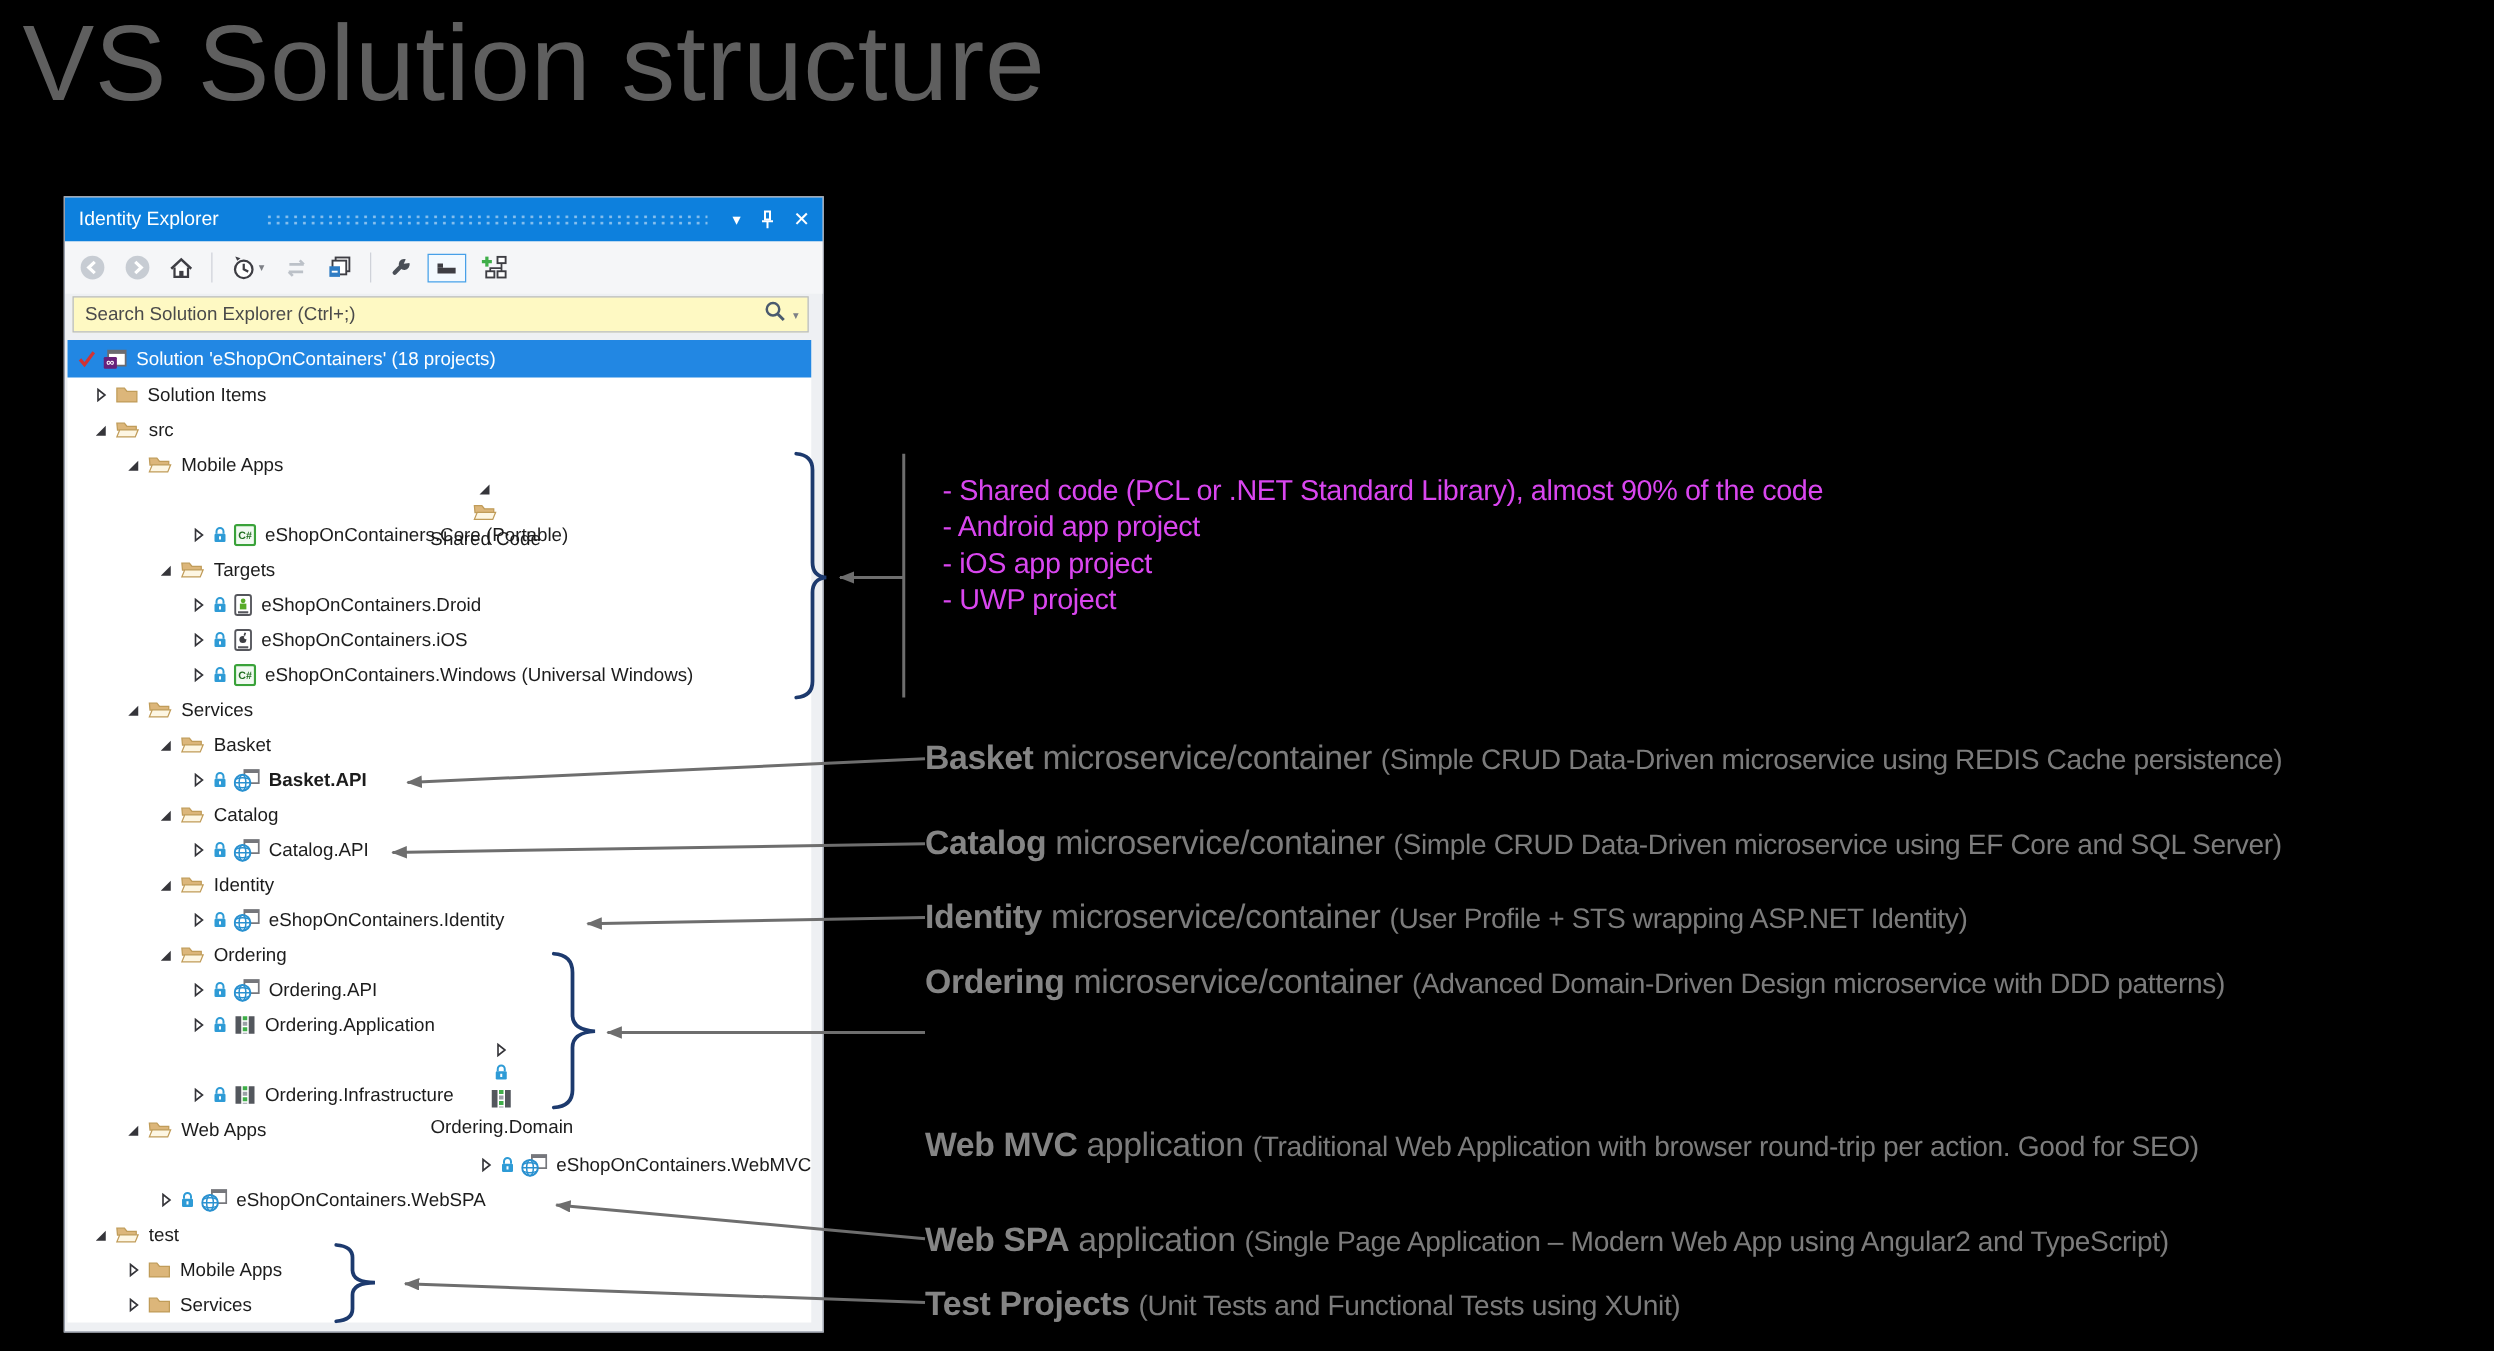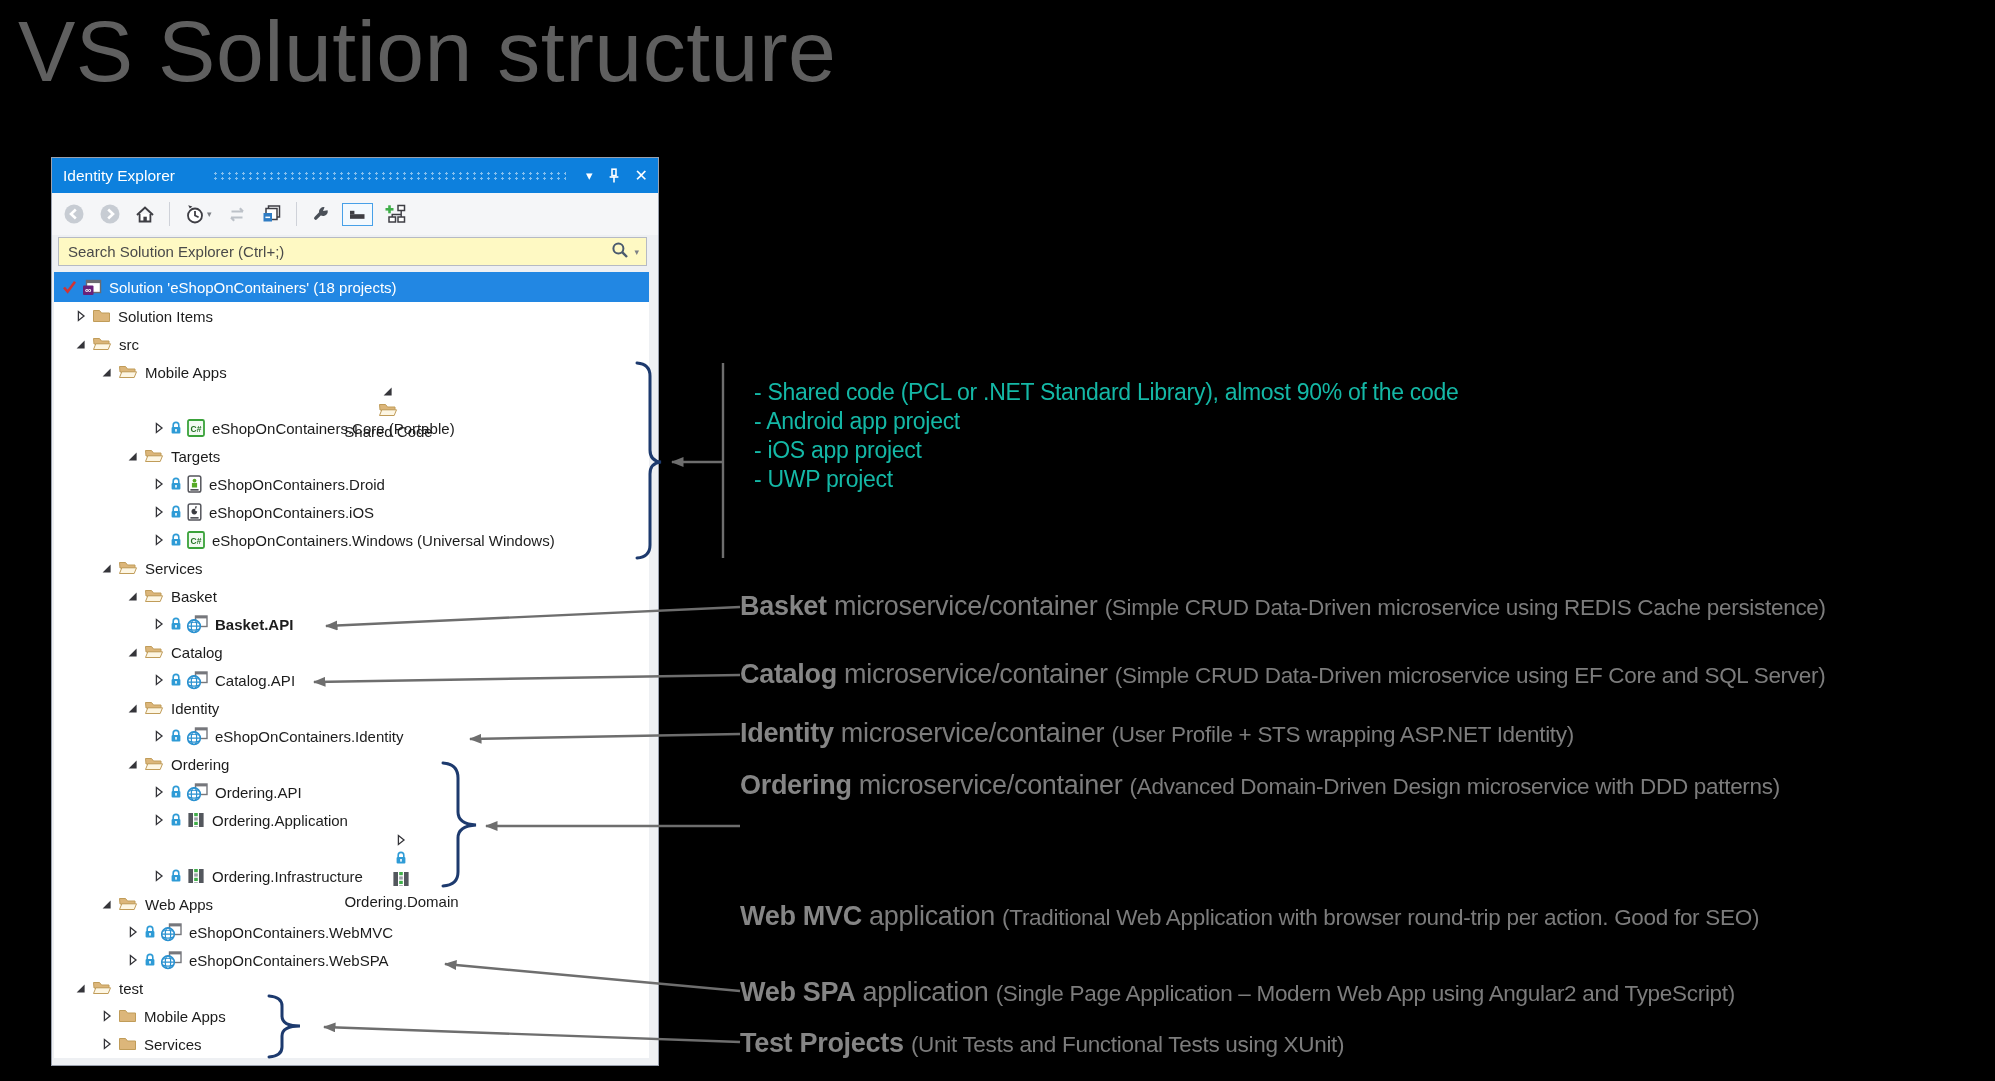--- a/index.html
+++ b/index.html
@@ -32,21 +32,21 @@
   .trow{display:flex;align-items:center;height:28px;gap:5px;font-size:15px;color:#1c1c1c;white-space:nowrap;}
   .trow.solrow{height:30px;padding-left:8px;}
   .trow.sel{background:#2287e3;color:#fff;}
   .trow .lbl{margin-left:2px;}
   .trow .lbl.b{font-weight:bold;}
   .trow .ic,.trow .exp,.trow .lk{display:flex;align-items:center;justify-content:center;flex:none;}
   .trow .exp{width:13px;}
   
   .xam{position:absolute;left:741px;top:378px;}
   .xam-title{font-size:27px;font-weight:bold;color:#8c8c8c;letter-spacing:-0.3px;margin-bottom:5px;}
-  .xam-item{font-size:23px;color:#14b8a6;line-height:29px;padding-left:13px;letter-spacing:-0.3px;}
+  .xam-item{font-size:23px;color:#d946ef;line-height:29px;padding-left:13px;letter-spacing:-0.3px;}
   .cap{position:absolute;left:740px;white-space:nowrap;letter-spacing:-0.3px;line-height:34px;}
   .cap .cb{font-size:27px;font-weight:bold;color:#858585;}
   .cap .cm{font-size:27px;color:#7c7c7c;}
   .cap .cp{font-size:22.5px;color:#7c7c7c;}
   .cap-basket{top:589px;}  .cap-catalog{top:657px;} .cap-identity{top:716px;}
   .cap-ordering{top:768px;}.cap-webmvc{top:899px;}  .cap-webspa{top:975px;}
   .cap-test{top:1026px;}
   .overlay{position:absolute;left:0;top:0;pointer-events:none;}
 </style>
 </head>
@@ -571,21 +571,21 @@
             </svg>
           </span>
           <span class="ic">
             <svg width="20" height="16" viewBox="0 0 20 16">
               <path d="M1.5 2.5 h6 l2 2.5 h7.5 v3 h-15z" fill="#dcb67a" stroke="#c09c59" stroke-width="1"></path>
               <path d="M3.8 7.8 h14.7 l-2.3 5.7 H1.5 z" fill="#fdf6e3" stroke="#c09c59" stroke-width="1"></path>
             </svg>
           </span>
           <span class="lbl">Web Apps</span>
         </div>
-        <div class="trow" style="padding-left: 72px;">
+        <div class="trow" style="padding-left: 72px; justify-content: flex-end;">
           <span class="exp">
             <svg width="10" height="12" viewBox="0 0 10 12">
               <path d="M2.4 1.6 L8 6 L2.4 10.4 Z" fill="#fff" stroke="#35353a" stroke-width="1.3"></path>
             </svg>
           </span>
           <span class="lk">
             <svg width="12" height="14" viewBox="0 0 12 14">
               <path d="M3.2 6 V4.2 a2.8 2.8 0 0 1 5.6 0 V6" fill="none" stroke="#2e9bd6" stroke-width="1.6"></path>
               <rect x="1.6" y="6" width="8.8" height="6.6" rx="1" fill="#2e9bd6"></rect>
               <rect x="5.2" y="8" width="1.6" height="2.6" fill="#fff"></rect>

